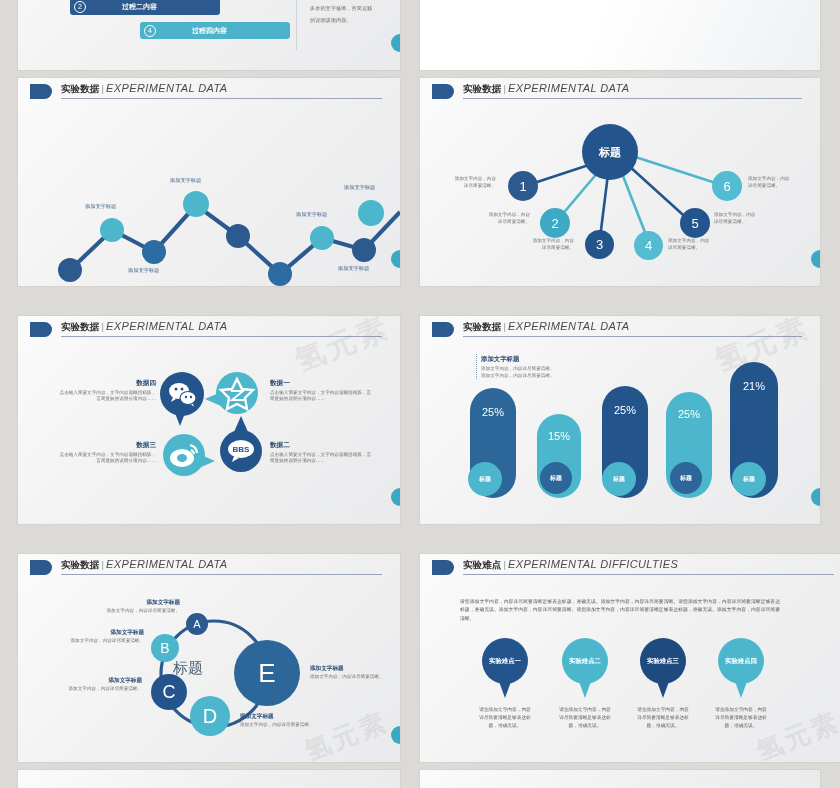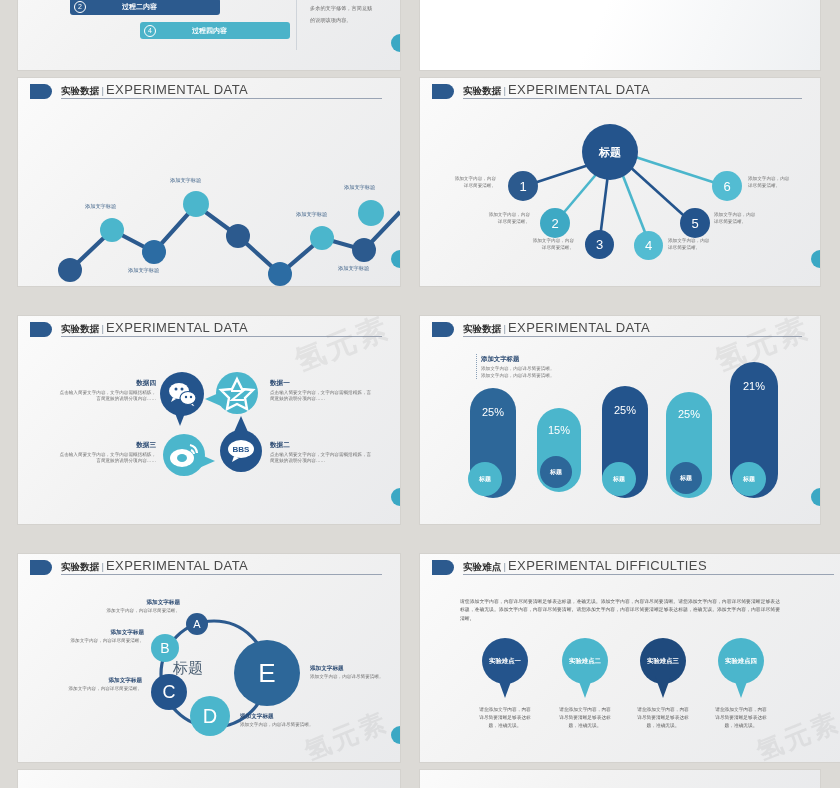--- a/index.html
+++ b/index.html
@@ -28,21 +28,21 @@
     background:#2c5a8e;
     border-radius: 0 11px 11px 0;
   }
   .hdr-txt {
     position:absolute; left:43px; top:4px;
     font-size:9.5px; color:#3a3a3a; white-space:nowrap;
     letter-spacing:.1px;
   }
   .hdr-txt .cn { font-weight:700; color:#2f2f2f; }
   .hdr-txt .bar { color:#8c9aa8; padding:0 2px; }
-  .hdr-txt .en { color:#4a4a4a; letter-spacing:.4px; font-size:13px;}
+  .hdr-txt .en { color:#4a4a4a; letter-spacing:.4px; font-size:11px;font-style:italic;}
   .hdr-rule {
     position:absolute; left:43px; top:20px; right:18px; height:1px;
     background:#9aa4b4;
   }
   .corner-dot {
     position:absolute; right:-9px; bottom:18px;
     width:18px; height:18px; border-radius:50%;
     background:#3ba8c4;
   }
   .wm {
@@ -307,21 +307,21 @@
       <div>添加文字内容，内容详尽简要清晰。</div>
       <div>添加文字内容，内容详尽简要清晰。</div>
     </div>
 
     <div class="bar-col" style="left:50px; bottom:26px; width:46px; height:110px;">
       <div class="bar-body" style="height:110px; background:#2d6799;"></div>
       <div class="bar-pct" style="top:18px;">25%</div>
       <div class="bar-cap" style="left:-2px; bottom:2px; width:34px; height:34px; background:#4bb6cc;">标题</div>
     </div>
 
-    <div class="bar-col" style="left:117px; bottom:32px; width:44px; height:84px;">
+    <div class="bar-col" style="left:117px; bottom:26px; width:44px; height:84px;">
       <div class="bar-body" style="height:84px; background:#4bb6cc;"></div>
       <div class="bar-pct" style="top:16px;">15%</div>
       <div class="bar-cap" style="left:3px; bottom:4px; width:32px; height:32px; background:#2d6799;">标题</div>
     </div>
 
     <div class="bar-col" style="left:182px; bottom:26px; width:46px; height:112px;">
       <div class="bar-body" style="height:112px; background:#23548c;"></div>
       <div class="bar-pct" style="top:18px;">25%</div>
       <div class="bar-cap" style="left:0px; bottom:2px; width:34px; height:34px; background:#4bb6cc;">标题</div>
     </div>

